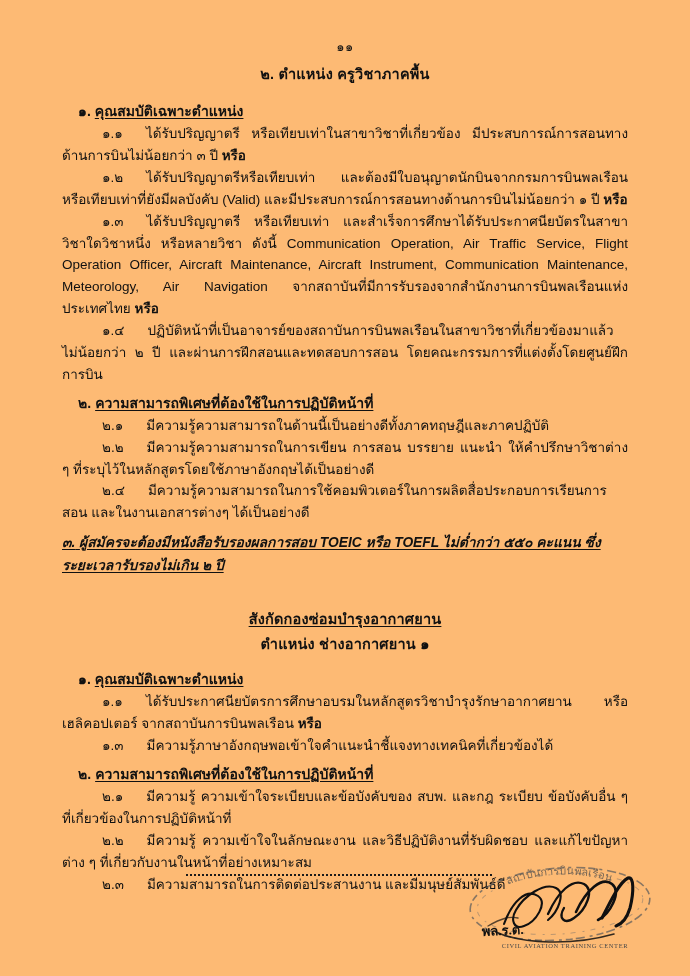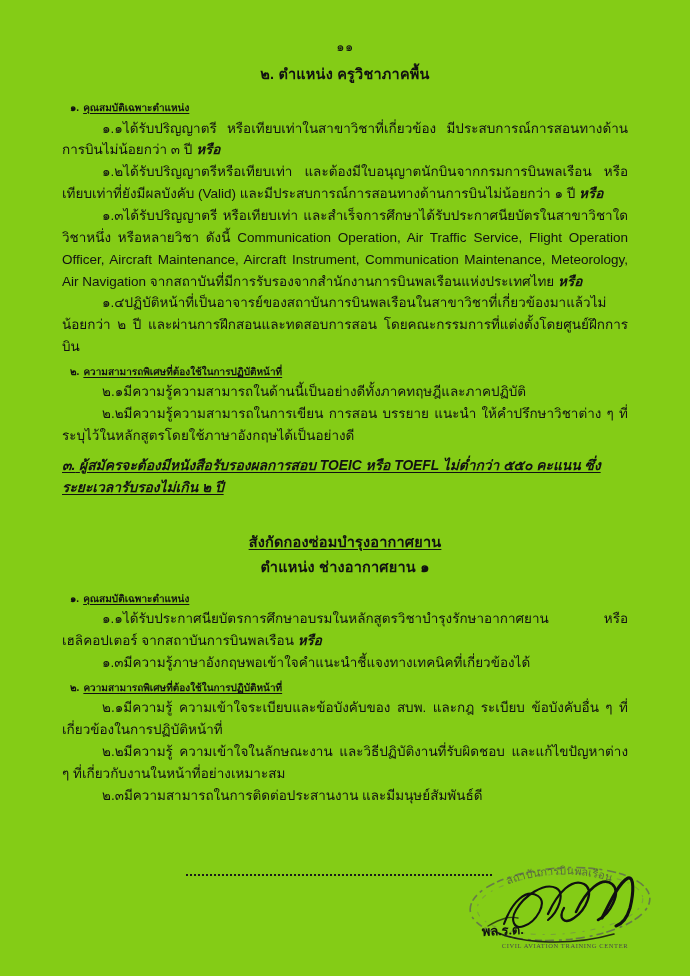--- a/index.html
+++ b/index.html
@@ -8,21 +8,21 @@
     background: #ffffff;
   }
   body {
     font-family: "Liberation Sans", "DejaVu Sans", sans-serif;
     color: #111111;
   }
   #page {
     position: relative;
     width: 690px;
     height: 976px;
-    background: #84cc16;
+    background: #fdba74;
     overflow: hidden;
   }
   .sheet {
     position: absolute;
     left: 0; top: 0;
     width: 690px;
     height: 976px;
     padding: 0;
   }
 
@@ -54,41 +54,41 @@
     font-weight: bold;
     margin: 2px 0 14px 0;
   }
   .center-title.ul {
     text-decoration: underline;
     text-underline-offset: 2px;
     margin: 0 0 2px 0;
   }
 
   .head {
-    font-size: 10px;
-    font-weight: bold;
-    margin: 7px 0 2px 8px;
+    font-size: 14px;
+    font-weight: bold;
+    margin: 7px 0 2px 16px;
     line-height: 1.45;
   }
   .head .num { text-decoration: none; margin-right: 4px; }
   .head .txt {
     text-decoration: underline;
     text-underline-offset: 2px;
   }
 
   .para {
     font-size: 13.5px;
     line-height: 1.62;
     margin: 0 0 0 0;
     text-align: justify;
     text-justify: inter-word;
   }
   .para.indent { text-indent: 40px; }
-  .para .mark { margin-right: 0; }
-  .para b { font-weight: bold; font-style: italic; }
+  .para .mark { margin-right: 23px; }
+  .para b { font-weight: bold; }
 
   .head-ul-all {
     font-size: 13.8px;
     font-weight: bold;
     line-height: 1.62;
     text-align: left;
     text-decoration: underline;
     text-underline-offset: 2px;
     margin: 8px 0 0 0;
     font-style: italic;
@@ -170,20 +170,23 @@
 
       <div class="para indent">
         <span class="mark">๒.๑</span><span>มีความรู้ความสามารถในด้านนี้เป็นอย่างดีทั้งภาคทฤษฎีและภาคปฏิบัติ</span>
       </div>
 
       <div class="para indent">
         <span class="mark">๒.๒</span><span>มีความรู้ความสามารถในการเขียน การสอน บรรยาย แนะนำ ให้คำปรึกษาวิชาต่าง ๆ ที่ระบุไว้ในหลักสูตรโดยใช้ภาษาอังกฤษได้เป็นอย่างดี</span>
       </div>
 
 
+      <div class="para indent">
+        <span class="mark">๒.๔</span><span>มีความรู้ความสามารถในการใช้คอมพิวเตอร์ในการผลิตสื่อประกอบการเรียนการสอน และในงานเอกสารต่างๆ ได้เป็นอย่างดี</span>
+      </div>
 
       <div class="head-ul-all">
         <span class="num">๓.</span>
         <span>ผู้สมัครจะต้องมีหนังสือรับรองผลการสอบ TOEIC หรือ TOEFL ไม่ต่ำกว่า ๕๕๐ คะแนน ซึ่งระยะเวลารับรองไม่เกิน ๒ ปี</span>
       </div>
 
       <div class="gap-lg"></div>
 
       <div class="center-title ul">สังกัดกองซ่อมบำรุงอากาศยาน</div>
       <div class="center-title sub">ตำแหน่ง ช่างอากาศยาน ๑</div>

